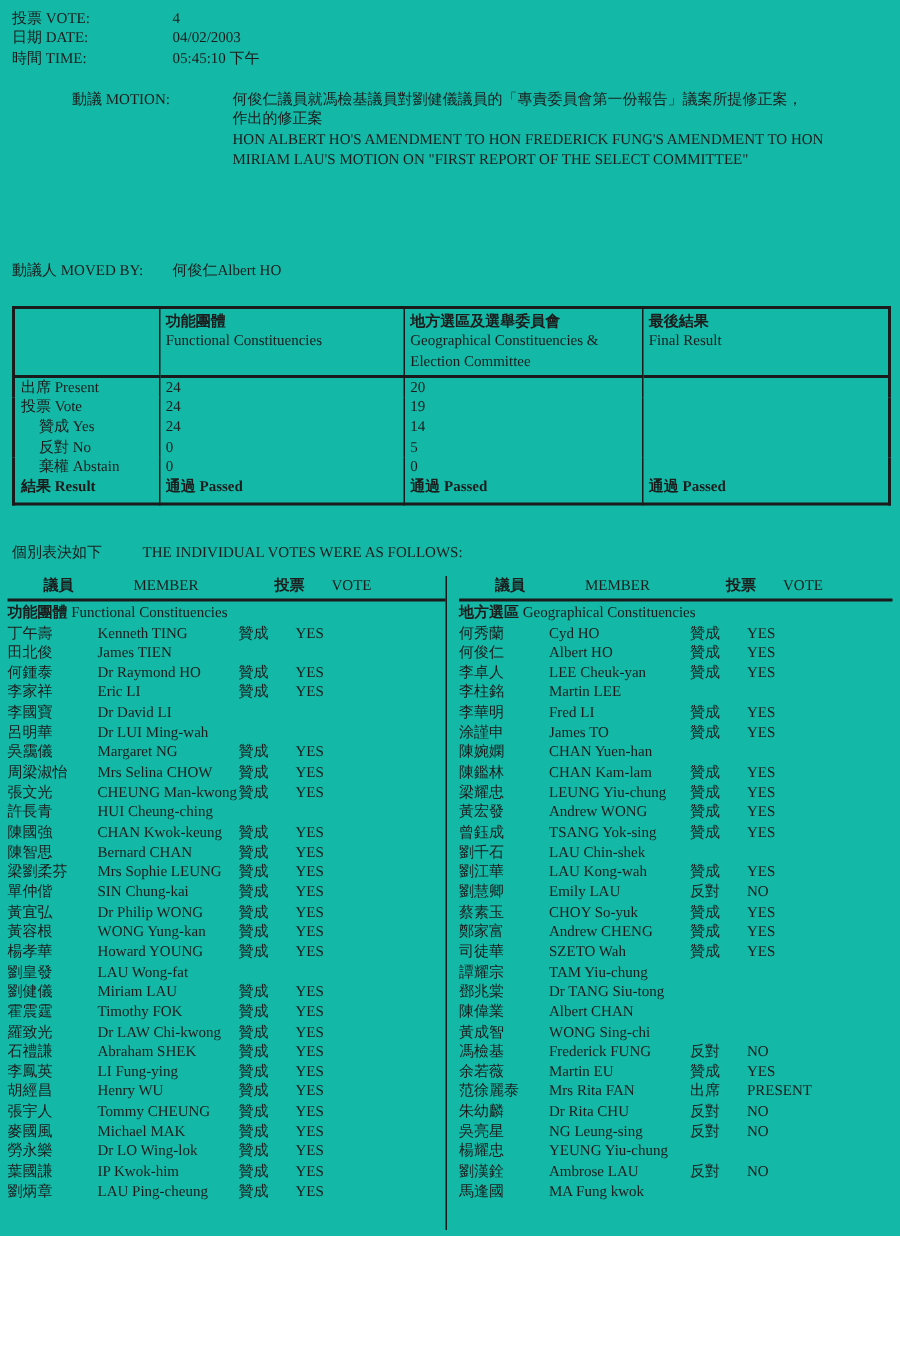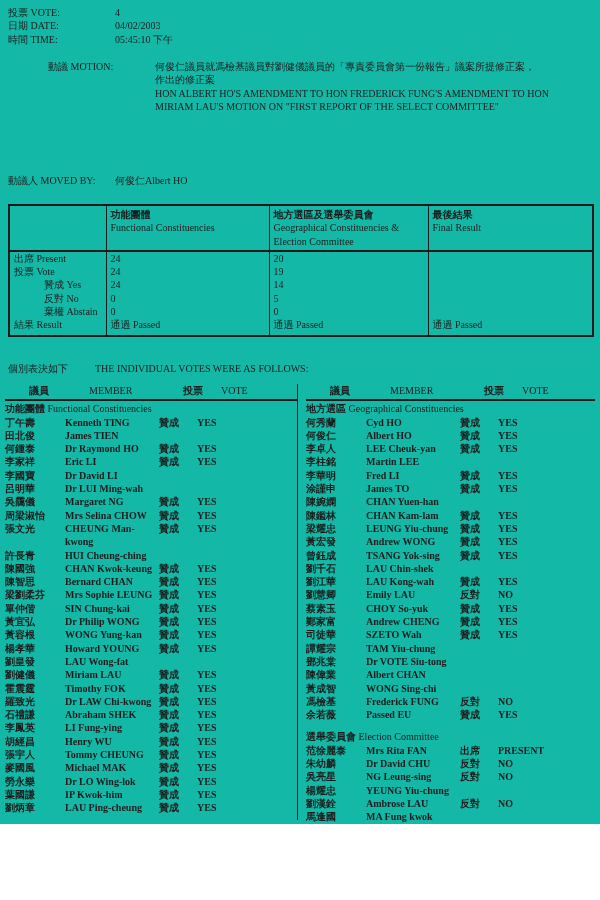--- a/index.html
+++ b/index.html
@@ -26,35 +26,35 @@
   table.summary col.c1{width:163px;}
   table.summary col.c2{width:159px;}
   table.summary col.c3{width:165px;}
   table.summary th,table.summary td{
     font-weight:normal;text-align:left;vertical-align:top;
     padding:0 0 0 4px;line-height:13.3px;font-size:10px;
   }
   table.summary th{border-bottom:2px solid #1a1a1a;padding-top:2px;padding-bottom:2px;}
   table.summary th + th, table.summary td + td{border-left:1px solid #1a1a1a;}
   table.summary .zh{font-weight:bold;}
-  table.summary td.indent{padding-left:34px;}
-  table.summary tr.result td{padding-bottom:3px;}
+  table.summary td.indent{padding-left:16px;}
+  table.summary tr.result td{padding-bottom:3px;font-weight:bold;}
   
   .individual-heading{position:absolute;top:362px;left:8px;}
   .individual-heading .zh{display:inline-block;width:87px;}
   
   .vote-table{position:absolute;top:384px;width:292px;}
   .vote-table.left{left:5px;}
   .vote-table.right{left:306px;width:289px;}
   .vt-header{
     display:grid;grid-template-columns:60px 94px 38px 1fr;
     border-bottom:2px solid #1a1a1a;padding-bottom:2px;margin-bottom:1px;padding-left:24px;
   }
   .vt-header .zh{font-weight:bold;}
-  .vt-row{display:grid;grid-template-columns:60px 94px 38px 1fr;line-height:13.3px;font-weight:bold;}
+  .vt-row{display:grid;grid-template-columns:60px 94px 38px 1fr;line-height:13.3px;}
   .section-header{line-height:13.3px;}
   .section-header .zh{font-weight:bold;}
   .table-body .section-header:not(:first-child){margin-top:9px;}
   .divider{position:absolute;left:297px;top:384px;width:1px;height:436px;background:#1a1a1a;}
   
   .clerk-label{position:absolute;left:357px;top:873px;text-align:right;}
   .clerk-line{position:absolute;left:402px;top:886px;width:194px;height:2px;background:#1a1a1a;}
   .signature{position:absolute;left:428px;top:836px;width:170px;height:56px;}
   .signature path{fill:none;stroke:#3a3a3a;stroke-width:1.4;stroke-linecap:round;}
 </style>
@@ -463,21 +463,21 @@
     <span>YES</span>
   </div>
         <div class="vt-row">
     <span>譚耀宗</span>
     <span>TAM Yiu-chung</span>
     <span></span>
     <span></span>
   </div>
         <div class="vt-row">
     <span>鄧兆棠</span>
-    <span>Dr VOTE Siu-tong</span>
+    <span>Dr TANG Siu-tong</span>
     <span></span>
     <span></span>
   </div>
         <div class="vt-row">
     <span>陳偉業</span>
     <span>Albert CHAN</span>
     <span></span>
     <span></span>
   </div>
         <div class="vt-row">
@@ -487,36 +487,33 @@
     <span></span>
   </div>
         <div class="vt-row">
     <span>馮檢基</span>
     <span>Frederick FUNG</span>
     <span>反對</span>
     <span>NO</span>
   </div>
         <div class="vt-row">
     <span>余若薇</span>
-    <span>Passed EU</span>
-    <span>贊成</span>
-    <span>YES</span>
-  </div>
-        <div class="section-header">
-    <span class="zh">選舉委員會</span> <span>Election Committee</span>
+    <span>Martin EU</span>
+    <span>贊成</span>
+    <span>YES</span>
   </div>
         <div class="vt-row">
     <span>范徐麗泰</span>
     <span>Mrs Rita FAN</span>
     <span>出席</span>
     <span>PRESENT</span>
   </div>
         <div class="vt-row">
     <span>朱幼麟</span>
-    <span>Dr David CHU</span>
+    <span>Dr Rita CHU</span>
     <span>反對</span>
     <span>NO</span>
   </div>
         <div class="vt-row">
     <span>吳亮星</span>
     <span>NG Leung-sing</span>
     <span>反對</span>
     <span>NO</span>
   </div>
         <div class="vt-row">

